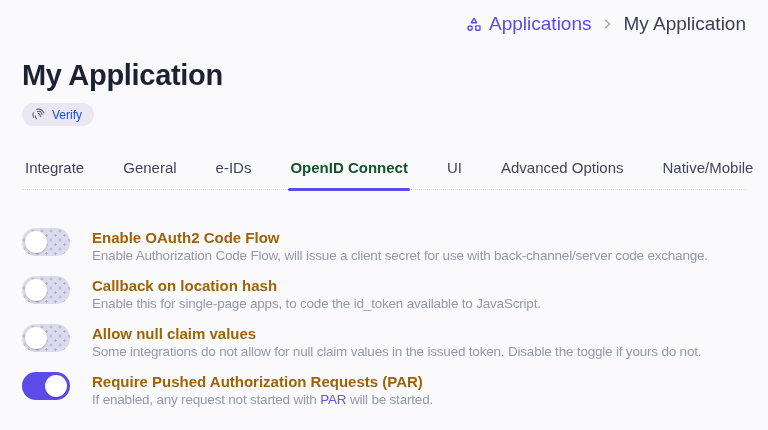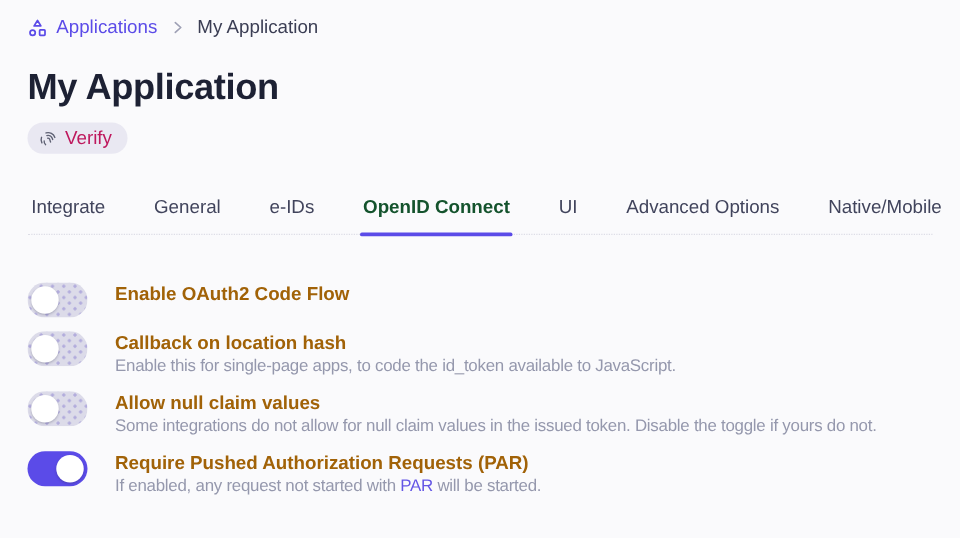--- a/index.html
+++ b/index.html
@@ -5,31 +5,31 @@
   * { margin: 0; padding: 0; box-sizing: border-box; }
   html, body { width: 768px; height: 430px; overflow: hidden; }
   body {
     font-family: "Liberation Sans", sans-serif;
     background: #fafafc;
     color: #23273b;
   }
   .page { padding: 13px 22px 0 22px; }
 
   
-  .breadcrumb { display: flex; align-items: center; gap: 9px; font-size: 15px; }
+  .breadcrumb { display: flex; align-items: center; gap: 9px; font-size: 19px; justify-content: flex-end; }
   .breadcrumb .crumb-root { color: #5b4be8; font-weight: 500; text-decoration: none; display: inline-flex; align-items: center; gap: 7px; cursor: pointer; }
   .breadcrumb .sep { display: inline-flex; align-items: center; color: #9ea0b5; }
   .breadcrumb .crumb-current { color: #3b3e54; }
 
   
   .page-title { margin-top: 24px; font-size: 29px; font-weight: 700; letter-spacing: -0.3px; color: #1d2134; }
   .verify-badge {
-    margin-top: 11px; display: inline-flex; align-items: flex-end; gap: 6px;
+    margin-top: 11px; display: inline-flex; align-items: center; gap: 6px;
     background: #e9e8f2; border: none; border-radius: 13px; padding: 4px 12px 4px 9px;
-    font-family: inherit; font-size: 15px; color: #be185d; cursor: pointer;
+    font-family: inherit; font-size: 12px; color: #1d4ed8; cursor: pointer;
   }
 
   
   .tabs { display: flex; gap: 35px; margin-top: 29px; border-bottom: 1px dotted #dddde6; padding: 0 1px; }
   .tab {
     position: relative; padding: 4px 2px 13px 2px; font-size: 15px; color: #41445c;
     cursor: pointer; white-space: nowrap;
   }
   .tab.active { color: #14532d; font-weight: 700; }
   .tab.active::after {
@@ -115,20 +115,21 @@
 
   
   <div class="settings">
 
     <div class="setting-row">
       <button class="toggle">
           <span class="knob"></span>
         </button>
       <div class="setting-text">
         <div class="setting-label">Enable OAuth2 Code Flow</div>
+        <div class="setting-desc">Enable Authorization Code Flow, will issue a client secret for use with back-channel/server code exchange.</div>
       </div>
     </div>
 
     <div class="setting-row">
       <button class="toggle">
           <span class="knob"></span>
         </button>
       <div class="setting-text">
         <div class="setting-label">Callback on location hash</div>
         <div class="setting-desc">Enable this for single-page apps, to code the id_token available to JavaScript.</div>

